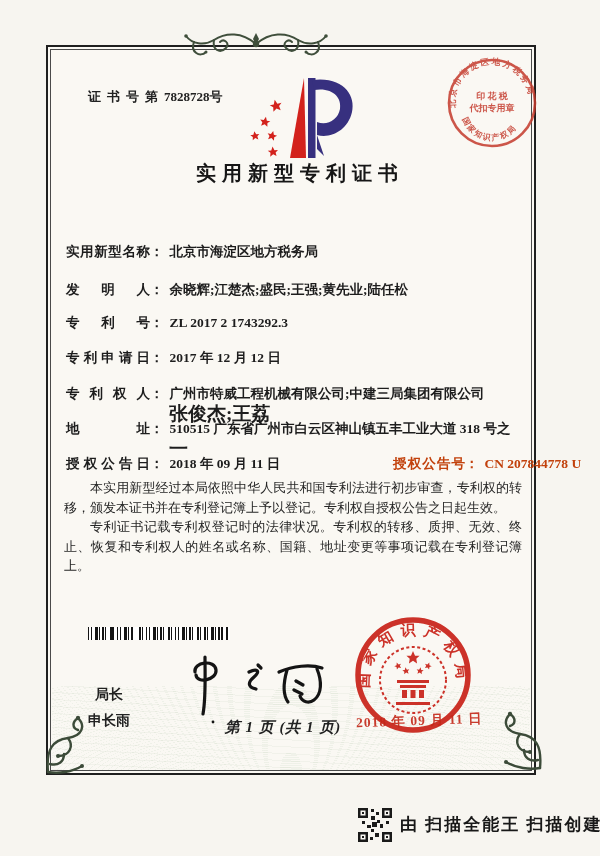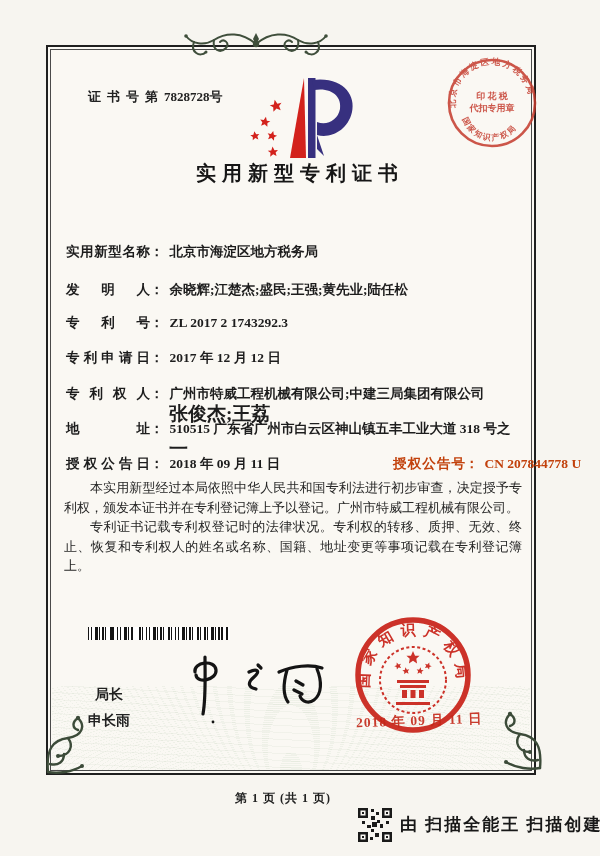--- a/index.html
+++ b/index.html
@@ -55,22 +55,22 @@
 
   
   .seal-big{left:352px;top:614px;width:122px;height:122px;opacity:.93;}
   .seal-date{left:356px;top:712px;font-size:13.5px;font-weight:700;color:#c42718;
              letter-spacing:1px;white-space:nowrap;transform:rotate(-2deg);opacity:.9;}
 
   
   .seal-tax{left:446px;top:57px;width:92px;height:92px;opacity:.85;filter:blur(.2px);}
 
   
-  .page-foot{left:0;top:790px;width:566px;text-align:center;font-size:12px;font-weight:600;
-             letter-spacing:1px;color:#222;}
+  .page-foot{left:0;top:718px;width:566px;text-align:center;font-size:15px;font-weight:600;
+             letter-spacing:1px;color:#222;font-style:italic;}
 
   
   .qr{left:358px;top:808px;width:34px;height:34px;}
   .scan-text{left:400px;top:813px;font-size:17px;font-weight:600;letter-spacing:2px;color:#181818;white-space:nowrap;}
 </style>
 </head>
 <body>
 
 <div class="abs frame">
   <div class="frame-inner"></div>
@@ -159,21 +159,21 @@
 </div>
 <div class="abs fcont" style="top:436px">一</div>
 <div class="abs frow" style="top:455px">
   <span class="flabel">授权公告日</span><span class="fcolon">：</span><span>2018 年 09 月 11 日</span>
 </div>
 <div class="abs frow2" style="top:455px">
   <span class="flabel">授权公告号</span><span class="fcolon">：</span><span>CN 207844778 U</span>
 </div>
 
 <div class="abs paras">
-  <p>本实用新型经过本局依照中华人民共和国专利法进行初步审查，决定授予专利权，颁发本证书并在专利登记簿上予以登记。广州市特威工程机械有限公司。</p>
+  <p>本实用新型经过本局依照中华人民共和国专利法进行初步审查，专利权的转移，颁发本证书并在专利登记簿上予以登记。专利权自授权公告之日起生效。</p>
   <p>专利证书记载专利权登记时的法律状况。专利权的转移、质押、无效、终止、恢复和专利权人的姓名或名称、国籍、地址变更等事项记载在专利登记簿上。</p>
 </div>
 
 <div class="abs barcode"></div>
 
 <div class="abs director">
   <div>局长</div>
   <div>申长雨</div>
 </div>
 

